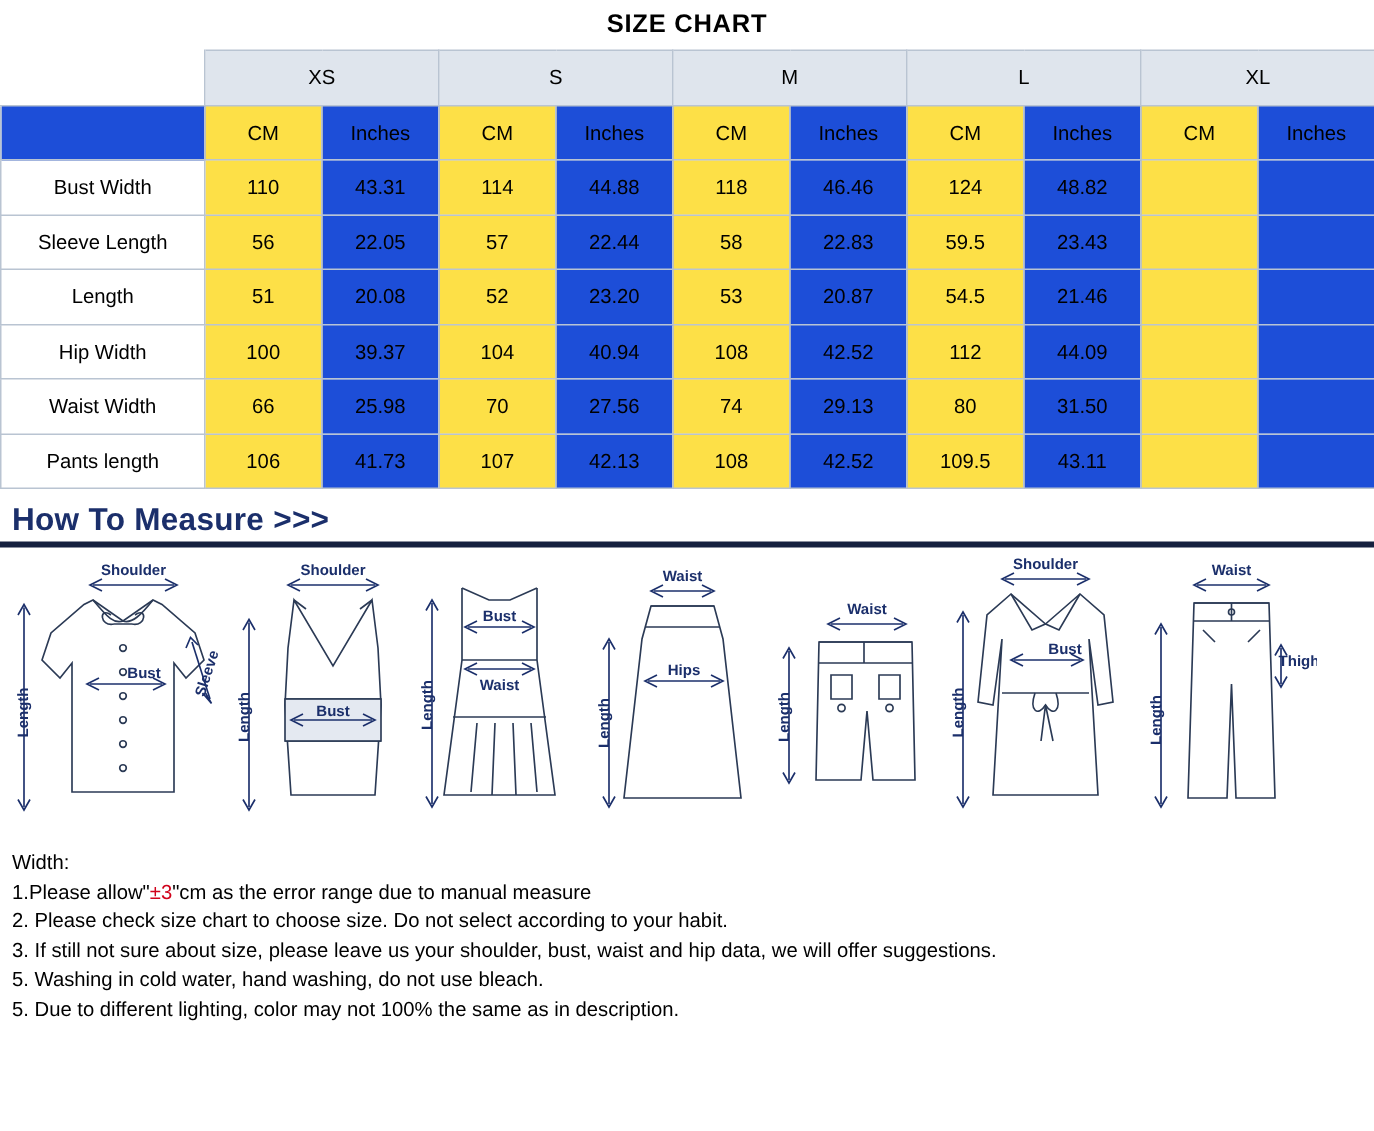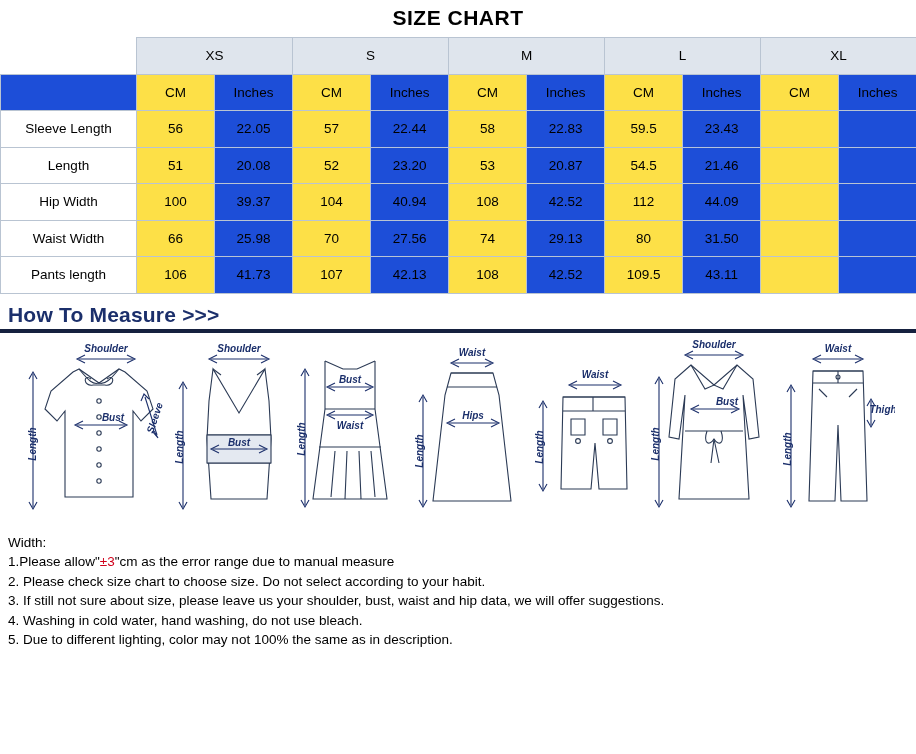--- a/index.html
+++ b/index.html
@@ -9,21 +9,21 @@
     background: #ffffff;
     font-family: "Liberation Sans", sans-serif;
     color: #000;
     overflow: hidden;
   }
   .page { width: 916px; height: 754px; position: relative; }
 
   
   .chart-title {
     text-align: center;
-    font-size: 21px;
+    font-size: 17px;
     font-weight: bold;
     letter-spacing: 0.5px;
     padding: 6px 0 7px 0;
   }
 
   
   table.size-table {
     border-collapse: collapse;
     width: 916px;
     table-layout: fixed;
@@ -69,24 +69,23 @@
     font-weight: bold;
     color: #1b2f6b;
     padding: 3px 0 2px 8px;
     letter-spacing: .2px;
   }
   .htm-rule { height: 4px; background: #16213f; width: 916px; }
 
   .figs {
     display: flex;
     align-items: flex-end;
-    justify-content: center;
+    justify-content: flex-start;
     height: 190px;
     padding: 4px 4px 0 4px;
-    font-style: italic;
   }
   .fig { flex: 0 0 auto; }
 
   
   .notes {
     padding: 10px 0 0 8px;
     font-size: 13.5px;
     line-height: 19.5px;
   }
   .notes div { white-space: nowrap; }
@@ -131,20 +130,33 @@
         <td class="unit-head shade">CM</td>
         <td class="unit-head white">Inches</td>
         <td class="unit-head shade">CM</td>
         <td class="unit-head white">Inches</td>
         <td class="unit-head shade">CM</td>
         <td class="unit-head white">Inches</td>
       </tr>
     </thead>
     <tbody>
       <tr>
+        <td class="row-label">Bust Width</td>
+        <td class="shade">110</td>
+        <td class="white">43.31</td>
+        <td class="shade">114</td>
+        <td class="white">44.88</td>
+        <td class="shade">118</td>
+        <td class="white">46.46</td>
+        <td class="shade">124</td>
+        <td class="white">48.82</td>
+        <td class="shade"></td>
+        <td class="white"></td>
+      </tr>
+      <tr>
         <td class="row-label">Sleeve Length</td>
         <td class="shade">56</td>
         <td class="white">22.05</td>
         <td class="shade">57</td>
         <td class="white">22.44</td>
         <td class="shade">58</td>
         <td class="white">22.83</td>
         <td class="shade">59.5</td>
         <td class="white">23.43</td>
         <td class="shade"></td>
@@ -427,17 +439,17 @@
       </div>
 
     </div>
   </div>
 
   <div class="notes">
     <div>Width:</div>
     <div><span>1.Please allow"<span class="red">±3</span>"cm as the error range due to manual measure</span></div>
     <div>2. Please check size chart to choose size. Do not select according to your habit.</div>
     <div>3. If still not sure about size, please leave us your shoulder, bust, waist and hip data, we will offer suggestions.</div>
-    <div>4. Washing in cold water, hand washing, do not use bleach.</div>
+    <div>5. Washing in cold water, hand washing, do not use bleach.</div>
     <div>5. Due to different lighting, color may not 100% the same as in description.</div>
   </div>
 
 </div>
 
 </body></html>

